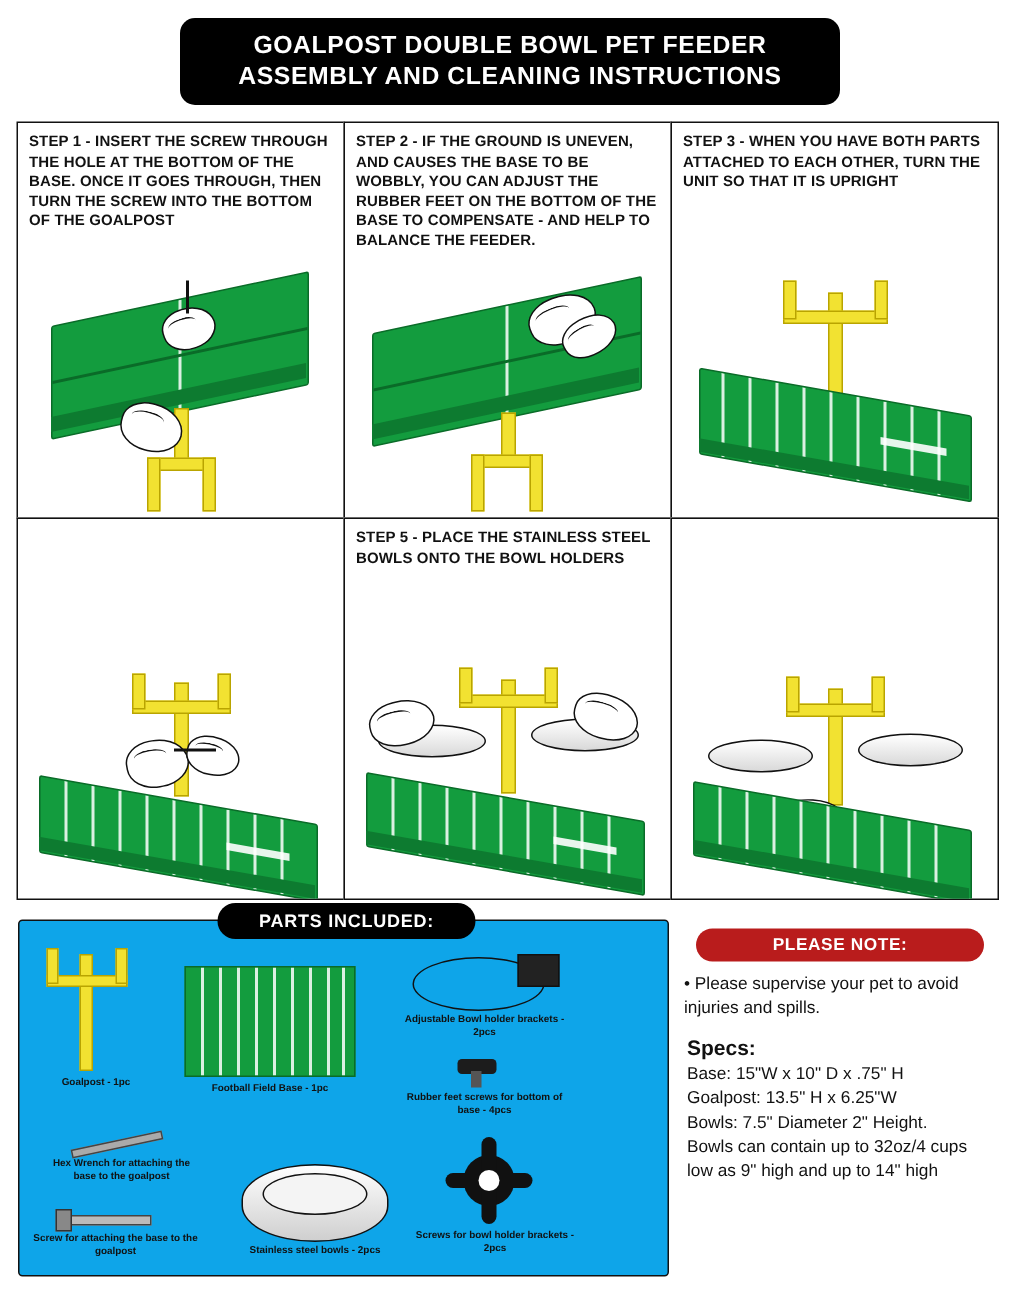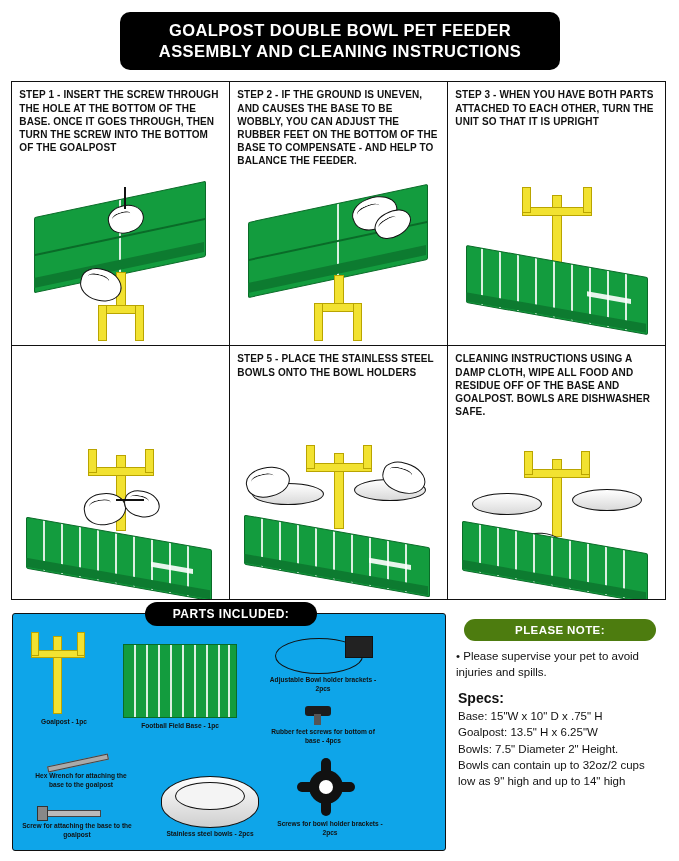--- a/index.html
+++ b/index.html
@@ -80,21 +80,21 @@
   .pcap{
     position:absolute;font-size:6.6px;font-weight:bold;text-align:center;
     line-height:1.3;text-transform:none;
   }
 
   .note-panel{
     position:absolute;left:452px;top:613px;width:215px;height:236px;
   }
   .note-title{
     position:absolute;left:12px;top:6px;width:192px;height:22px;
-    background:#4d7c0f;border-radius:11px;color:#fff;font-weight:bold;
+    background:#b91c1c;border-radius:11px;color:#fff;font-weight:bold;
     font-size:11.5px;display:flex;align-items:center;justify-content:center;
     letter-spacing:.4px;
   }
   .note-body{position:absolute;left:4px;top:36px;width:210px;}
   .note-bullet{font-size:11.5px;line-height:1.35;margin-bottom:10px;}
   .specs-h{font-size:14px;font-weight:bold;margin:4px 0 2px 2px;}
   .spec-line{font-size:11.5px;line-height:1.42;margin-left:2px;}
 
   .bowl-shape{
     position:absolute;border:1.4px solid #111;background:#fff;
@@ -231,21 +231,20 @@
               <i style="left:142px"></i>
             <i style="left:160px"></i>
           </div>
           <div style="position:absolute;left:124px;top:20px;width:42px;height:5px;background:#fff;opacity:.9;"></div>
         </div>
         <div style="position:absolute;left:14px;top:131px;width:184px;height:9px;background:#0d7b30;transform:skewY(10deg);"></div>
       </div>
     </div>
 
     <div class="cell">
-      <div class="cell-head">CLEANING INSTRUCTIONS USING A DAMP CLOTH, WIPE ALL FOOD AND RESIDUE OFF OF THE BASE AND GOALPOST. BOWLS ARE DISHWASHER SAFE.</div>
       <div class="art" style="height:150px">
         <div class="post" style="left:104px;top:10px;width:8px;height:76px;"></div>
         <div class="post" style="left:76px;top:20px;width:64px;height:7px;"></div>
         <div class="post" style="left:76px;top:2px;width:7px;height:22px;"></div>
         <div class="post" style="left:133px;top:2px;width:7px;height:22px;"></div>
         <div class="bowl" style="left:24px;top:44px;width:68px;height:20px;"></div>
         <div class="bowl" style="left:124px;top:40px;width:68px;height:20px;"></div>
         <div class="hand" style="left:58px;top:84px;width:54px;height:26px;transform:rotate(-8deg);"></div>
         <div class="field" style="left:14px;top:88px;width:184px;height:48px;transform:skewY(10deg);border-radius:2px;">
           <div class="stripes">
@@ -332,18 +331,18 @@
   </div>
 
   <div class="note-panel">
     <div class="note-title">PLEASE NOTE:</div>
     <div class="note-body">
       <div class="note-bullet">• Please supervise your pet to avoid injuries and spills.</div>
       <div class="specs-h">Specs:</div>
       <div class="spec-line">Base: 15"W x 10" D x .75" H</div>
       <div class="spec-line">Goalpost: 13.5" H x 6.25"W</div>
       <div class="spec-line">Bowls:  7.5" Diameter 2" Height.</div>
-      <div class="spec-line">Bowls can contain up to 32oz/2 cups</div>
+      <div class="spec-line">Bowls can contain up to 32oz/4 cups</div>
       <div class="spec-line">low as 9" high and up to 14" high</div>
     </div>
   </div>
 
 </div>
 
 </body></html>

